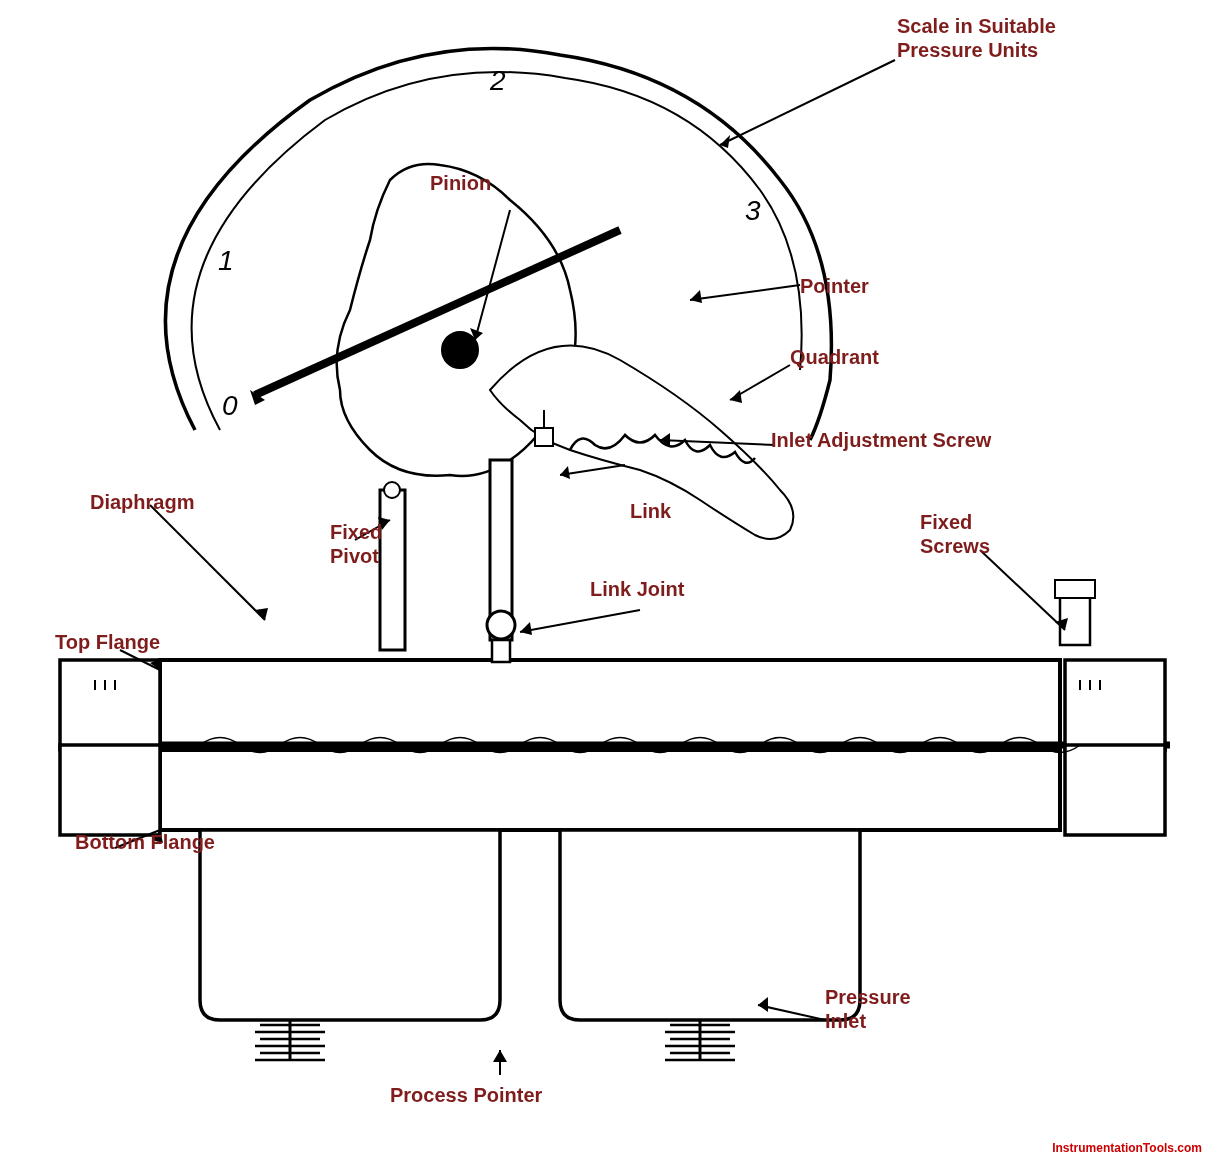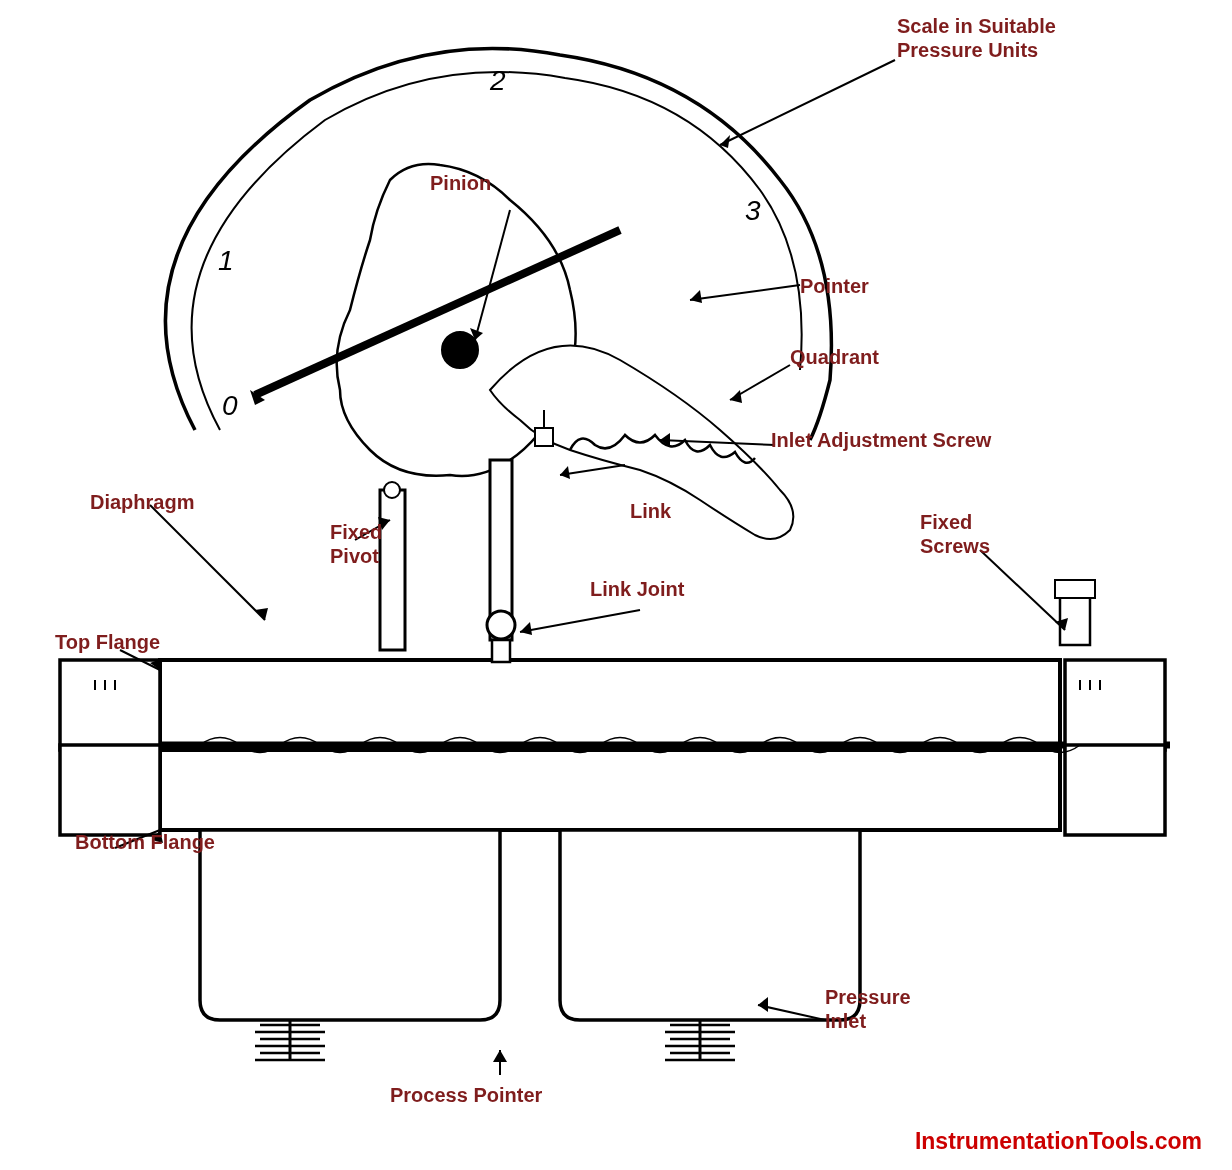--- a/index.html
+++ b/index.html
@@ -27,21 +27,21 @@
       position: absolute;
       color: #7f1d1d;
       font-weight: bold;
       font-size: 20px;
       line-height: 1.2;
     }
     .label-red {
       position: absolute;
       color: #cc0000;
       font-weight: bold;
-      font-size: 23px;
+      font-size: 12px;
     }
   </style>
 </head>
 <body>
 
 <div class="diagram-container">
   <svg viewBox="0 0 1232 1170" xmlns="http://www.w3.org/2000/svg">
 
     <path d="M 195 430 Q 100 250 310 100 Q 430 30 560 55 Q 700 75 780 180 Q 840 255 830 380 Q 820 420 810 440" fill="none" stroke="#000" stroke-width="3.5"></path>
 

